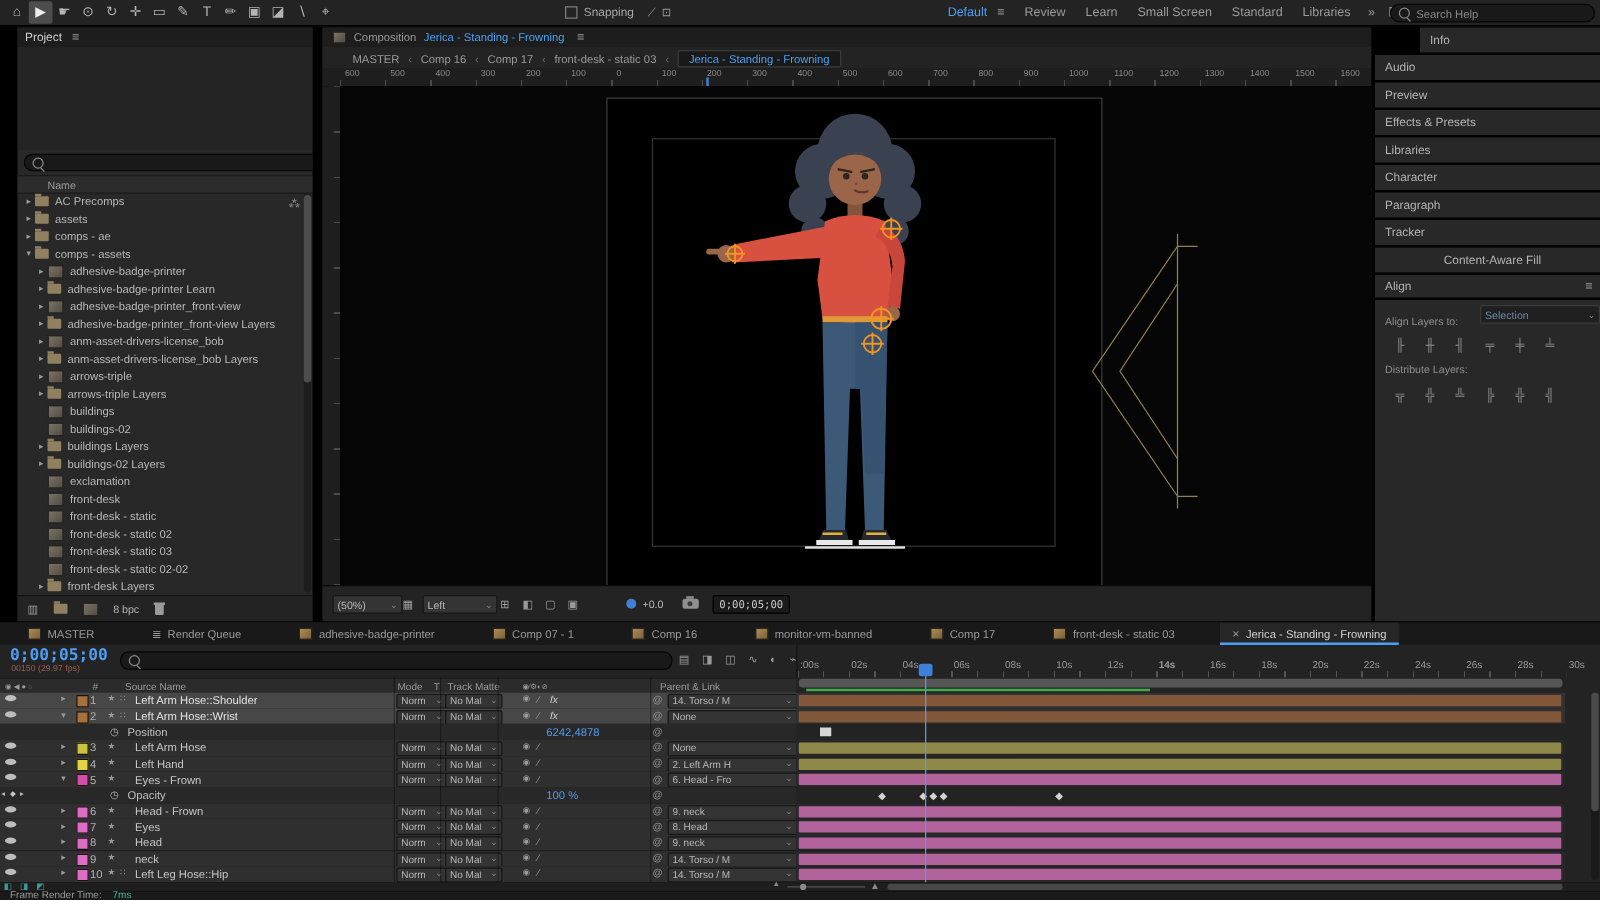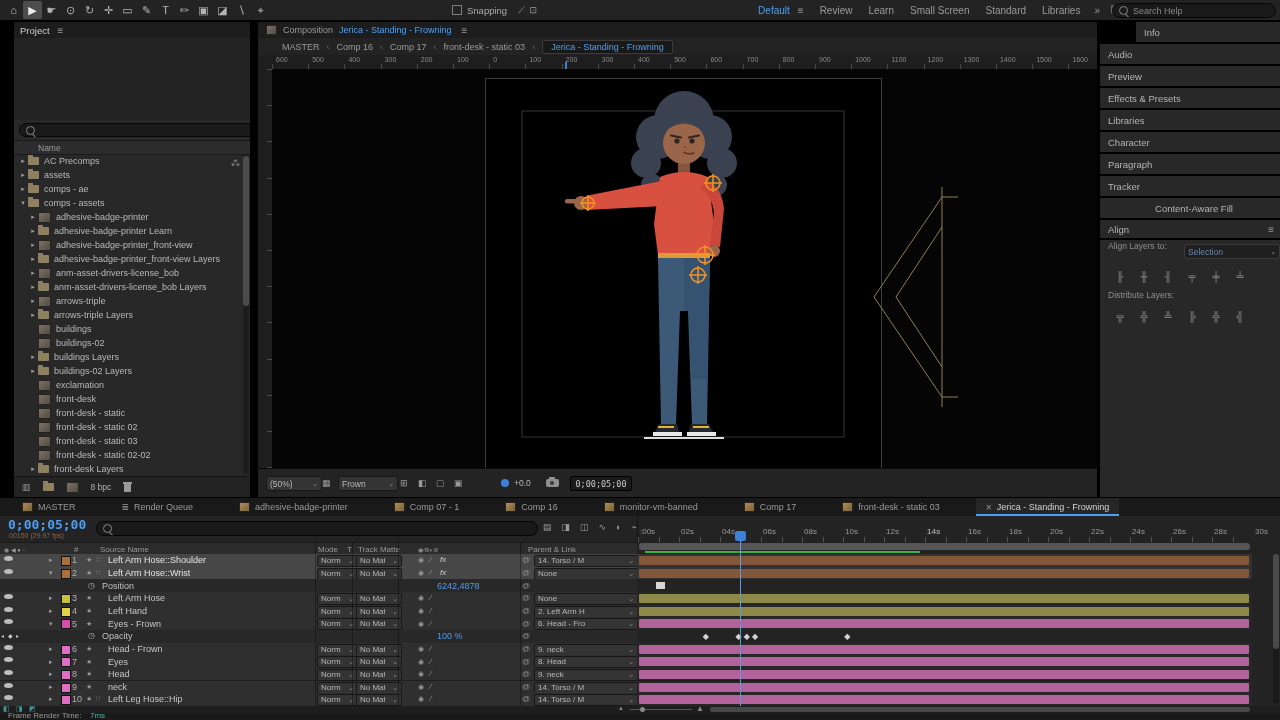--- a/index.html
+++ b/index.html
@@ -356,21 +356,21 @@
       </svg>
     </div>
 
     <div style="position:absolute;left:0;bottom:0;right:0;height:28px;background:#232323;border-top:1px solid #0a0a0a">
       <div class="dd" style="left:8px;top:7px;width:48px;height:13px;font-size:8.5px">
         <span>(50%)</span>
         <span class="ar">⌄</span>
       </div>
       <span style="position:absolute;left:64px;top:9px;font-size:9px;color:#9a9a9a">▦</span>
       <div class="dd" style="left:80px;top:7px;width:52px;height:13px;font-size:8.5px">
-        <span>Frown</span>
+        <span>Left</span>
         <span class="ar">⌄</span>
       </div>
       <span style="position:absolute;left:142px;top:9px;font-size:9px;color:#9a9a9a">⊞</span>
       <span style="position:absolute;left:160px;top:9px;font-size:9px;color:#9a9a9a">◧</span>
       <span style="position:absolute;left:178px;top:9px;font-size:9px;color:#9a9a9a">▢</span>
       <span style="position:absolute;left:196px;top:9px;font-size:9px;color:#9a9a9a">▣</span>
       <span style="position:absolute;left:243px;top:10px;width:8px;height:8px;border-radius:50%;background:#3d80d8"></span>
       <span style="position:absolute;left:256px;top:9px;font-size:8.5px;color:#b8b8b8">+0.0</span>
       <span class="cam" style="position:absolute;left:288px;top:10px"></span>
       <div style="position:absolute;left:312px;top:7px;width:60px;height:13px;background:#1a1a1a;border:1px solid #000;border-radius:2px;display:flex;align-items:center;justify-content:center">
@@ -407,21 +407,21 @@
         </div>
         <div class="rpanel" style="top: 176px; justify-content: center;">
           <span class="rlabel">Content-Aware Fill</span>
         </div>
       </div>
     <div class="rpanel" style="top:198px;height:18px">
       <span class="rlabel">Align</span>
       <span style="margin-left:auto;margin-right:6px;font-size:10px;color:#9a9a9a">≡</span>
     </div>
     <div style="position:absolute;left:0;top:218px;width:180px;height:257px;background:#282828">
-      <span style="position:absolute;left:8px;top:1px;font-size:8.5px;color:#8f8f8f">Align Layers to:</span>
+      <span style="position:absolute;left:8px;top:12px;font-size:8.5px;color:#8f8f8f">Align Layers to:</span>
       <div class="dd" style="left:84px;top:4px;width:88px;height:13px;font-size:8.5px;background:#1f1f1f;border-color:#3a3a3a">
         <span style="color:#6a88a8">Selection</span>
         <span class="ar">⌄</span>
       </div>
       <div id="align-icons" style="position:absolute;left:8px;top:26px"><span class="alicon">╟</span><span class="alicon">╫</span><span class="alicon">╢</span><span class="alicon">╤</span><span class="alicon">╪</span><span class="alicon">╧</span></div>
       <span style="position:absolute;left:8px;top:50px;font-size:8.5px;color:#8f8f8f">Distribute Layers:</span>
       <div id="dist-icons" style="position:absolute;left:8px;top:66px"><span class="alicon">╦</span><span class="alicon">╬</span><span class="alicon">╩</span><span class="alicon">╠</span><span class="alicon">╬</span><span class="alicon">╣</span></div>
     </div>
   </div>
 

